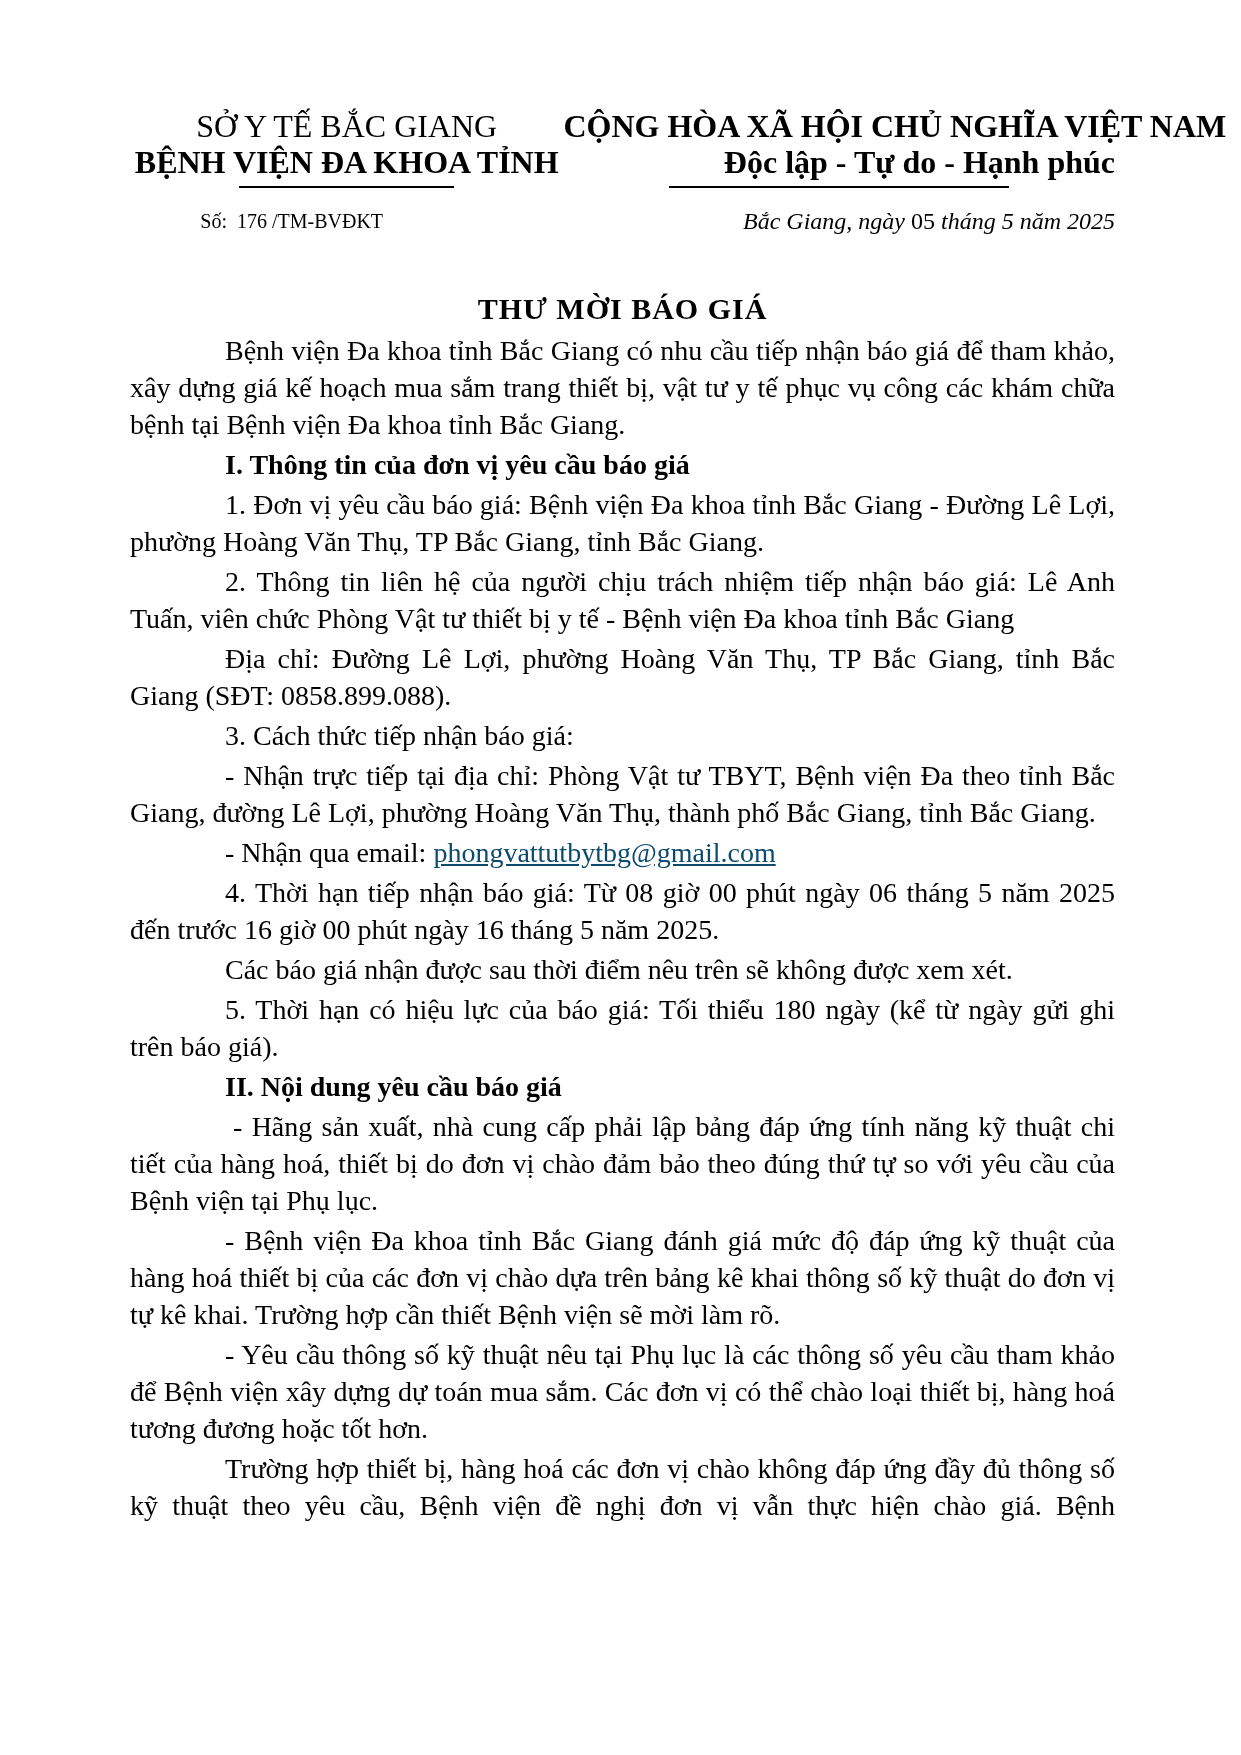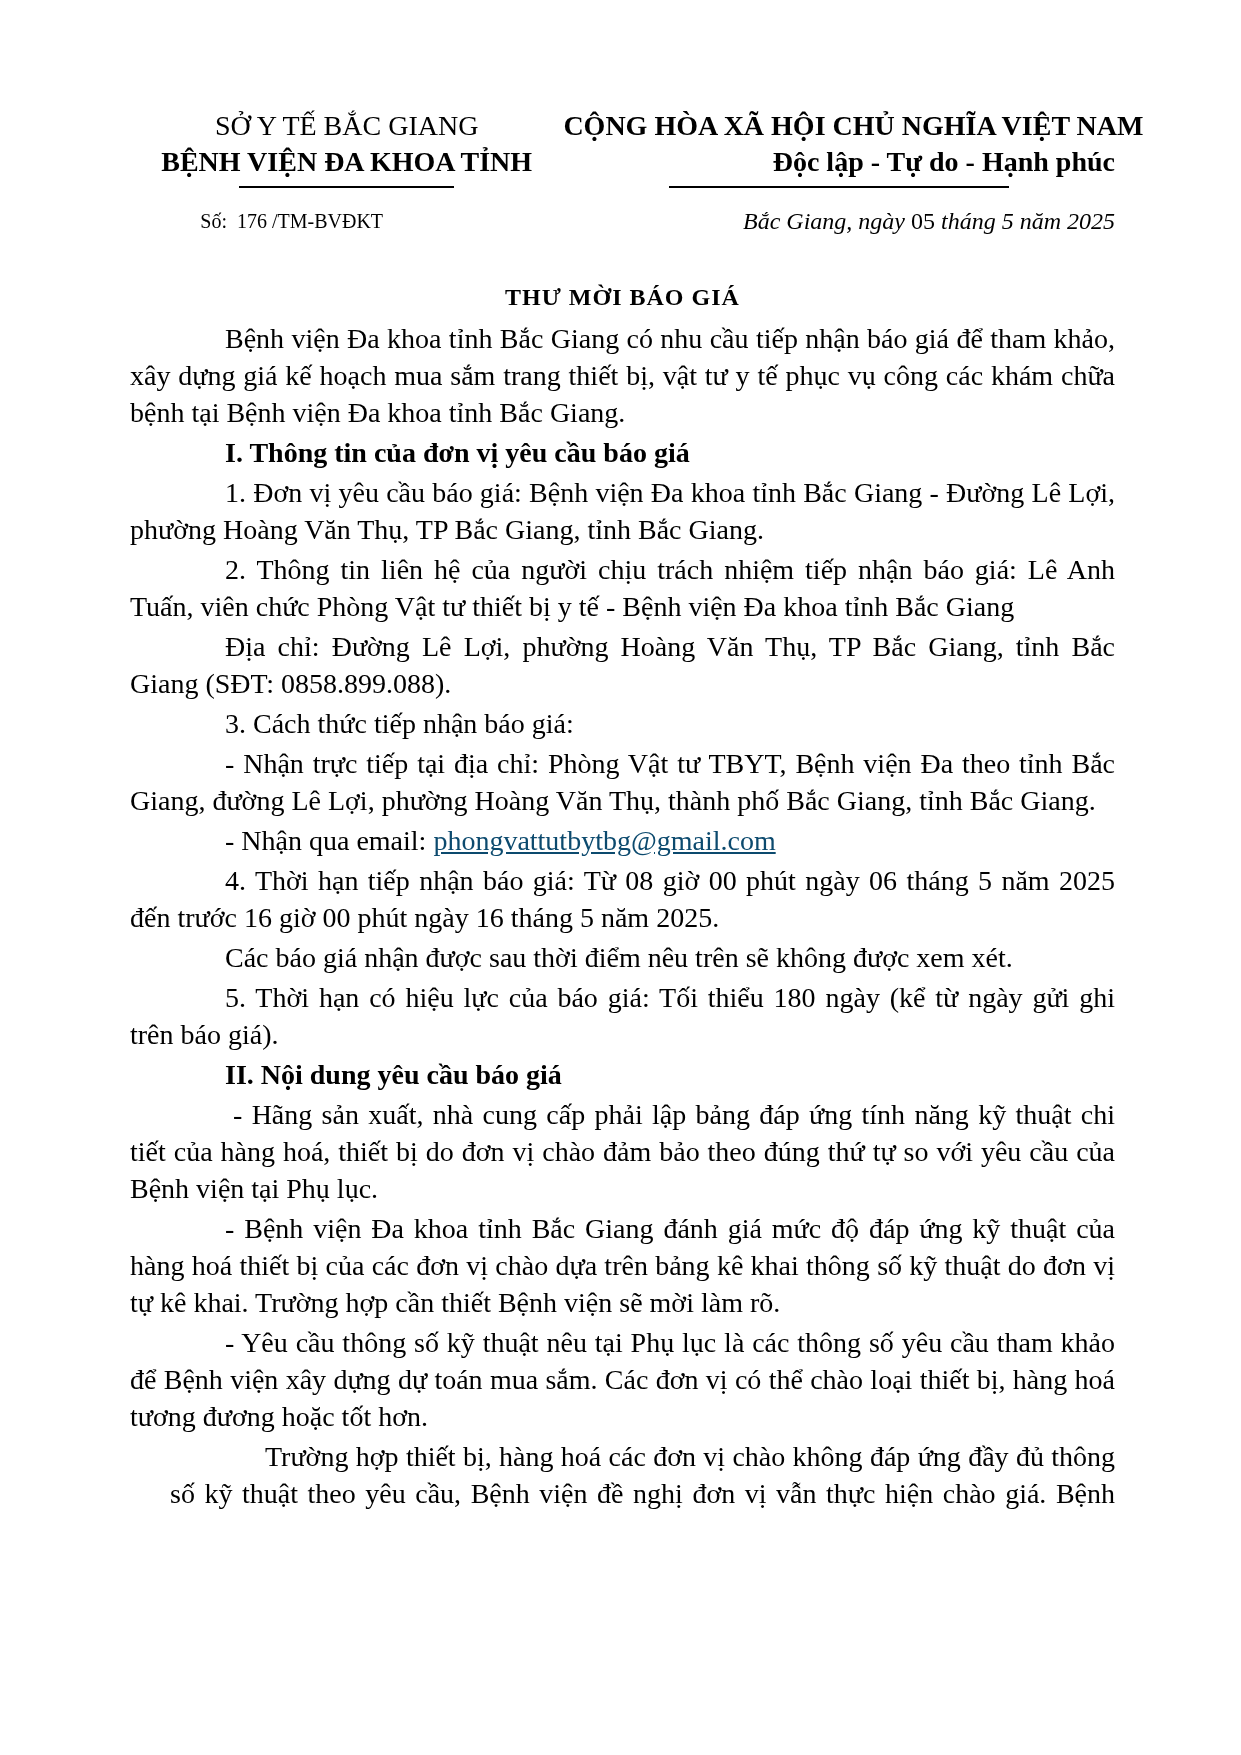--- a/index.html
+++ b/index.html
@@ -6,43 +6,43 @@
   .page{
     width:1241px;height:1755px;background:#ffffff;color:#000;
     position:relative;margin:0 auto;box-sizing:border-box;
     padding:108px 126px 0 130px;
     font-family:"Liberation Serif","DejaVu Serif",serif;
   }
   
   .hdr{display:flex;width:100%;}
   .hdr-left{width:44%;text-align:center;}
   .hdr-right{width:56%;text-align:right;}
-  .hdr-line{font-size:28px;line-height:36px;white-space:nowrap;}
+  .hdr-line{font-size:32px;line-height:36px;white-space:nowrap;}
   .hdr-bold{font-weight:bold;}
   .rule{height:0;border-top:2px solid #000;margin:6px auto 0;}
   .rule-left{width:215px;}
   .rule-right{width:340px;}
   .meta-row{display:flex;width:100%;margin-top:18px;}
   .meta-left{width:44%;text-align:center;font-size:20px;line-height:30px;
     box-sizing:border-box;padding-right:110px;white-space:nowrap;}
   .meta-right{width:56%;text-align:right;font-style:italic;font-size:24px;
     line-height:30px;box-sizing:border-box;padding-left:70px;white-space:nowrap;}
   .upright{font-style:normal;}
   .num-gap{display:inline-block;width:10px;}
   
-  .doc-title{margin-top:44px;text-align:center;font-weight:bold;
-    font-size:24px;line-height:34px;letter-spacing:1px;}
+  .doc-title{margin-top:56px;text-align:center;font-weight:bold;
+    font-size:30px;line-height:34px;letter-spacing:1px;}
   .greeting{margin-top:24px;text-align:center;font-size:28px;line-height:37px;}
   
   .body-text{margin-top:6px;}
   .p{font-size:28px;line-height:37px;margin:0 0 3px 0;
      text-align:justify;text-indent:95px;}
   .p-bold{font-weight:bold;text-align:left;}
   .p-dash2{text-indent:103px;}
-  .jlast{text-align-last:justify;margin-left:40px;}
+  .jlast{text-align-last:justify;}
   .email-link{text-decoration:underline;color:#0c4a6e;cursor:pointer;}
 </style>
 </head>
 <body>
 
 <div class="page">
 
   <div class="hdr">
     <div class="hdr-left">
       <div class="hdr-line">SỞ Y TẾ BẮC GIANG</div>

